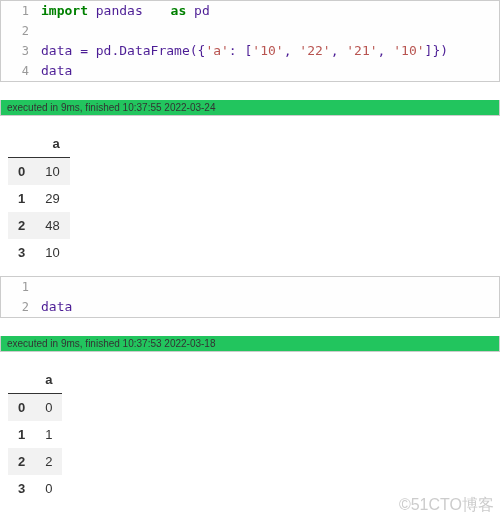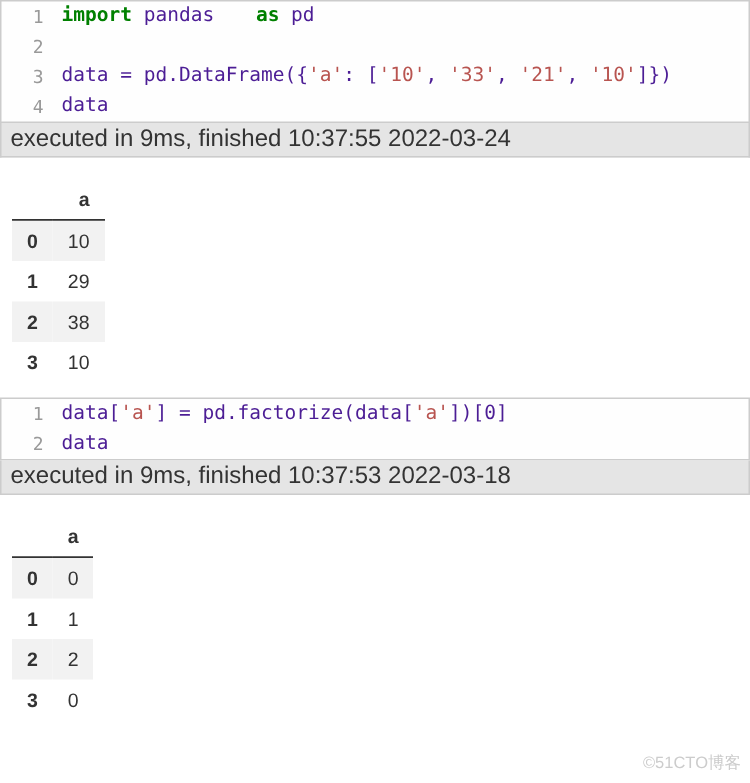--- a/index.html
+++ b/index.html
@@ -33,26 +33,27 @@
     font-family: monospace;
     font-size: 13px;
     white-space: pre;
     padding-left: 4px;
   }
   .kw-import { color: #008000; font-weight: bold; }
   .kw-as { color: #008000; font-weight: bold; margin-left: 20px; }
   .plain { color: #4c1d95; }
   .str { color: #b85450; }
   .exec-bar {
-    background: #e5e5e5;
+    background: #22c55e;
     border: 1px solid #ccc;
     border-top: none;
-    font-size: 16px;
+    font-size: 10px;
     color: #333;
     padding: 2px 6px;
+    margin-top: 18px;
   }
   .output {
     padding: 14px 8px 10px 8px;
   }
   .df {
     border-collapse: collapse;
     font-size: 13px;
   }
   .df th, .df td {
     padding: 6px 10px;
@@ -68,40 +69,40 @@
   }
   .df tbody tr.even {
     background: #f2f2f2;
   }
   .corner { border-bottom: 1px solid #333; }
   .watermark {
     position: fixed;
     right: 6px;
     bottom: 6px;
     color: #ccc;
-    font-size: 11px;
+    font-size: 16px;
     pointer-events: none;
   }
 </style>
 </head>
 <body>
 
 <div class="code-block">
   <div id="code1">
       <div class="code-line">
         <div class="gutter">1</div>
         <div class="code"><span class="kw-import">import</span> <span class="plain">pandas</span> <span class="kw-as">as</span> <span class="plain">pd</span></div>
       </div>
       <div class="code-line">
         <div class="gutter">2</div>
         <div class="code"></div>
       </div>
       <div class="code-line">
         <div class="gutter">3</div>
-        <div class="code"><span class="plain">data = pd.DataFrame({</span><span class="str">'a'</span><span class="plain">: [</span><span class="str">'10'</span><span class="plain">, </span><span class="str">'33'</span><span class="plain">, </span><span class="str">'21'</span><span class="plain">, </span><span class="str">'10'</span><span class="plain">]})</span></div>
+        <div class="code"><span class="plain">data = pd.DataFrame({</span><span class="str">'a'</span><span class="plain">: [</span><span class="str">'10'</span><span class="plain">, </span><span class="str">'22'</span><span class="plain">, </span><span class="str">'21'</span><span class="plain">, </span><span class="str">'10'</span><span class="plain">]})</span></div>
       </div>
       <div class="code-line">
         <div class="gutter">4</div>
         <div class="code"><span class="plain">data</span></div>
       </div>
     </div>
 </div>
 <div class="exec-bar">executed in 9ms, finished 10:37:55 2022-03-24</div>
 
 <div class="output">
@@ -116,35 +117,34 @@
         <tr class="even">
           <th>0</th>
           <td>10</td>
         </tr>
         <tr class="odd">
           <th>1</th>
           <td>29</td>
         </tr>
         <tr class="even">
           <th>2</th>
-          <td>38</td>
+          <td>48</td>
         </tr>
         <tr class="odd">
           <th>3</th>
           <td>10</td>
         </tr>
       </tbody>
   </table>
 </div>
 
 <div class="code-block">
   <div id="code2">
       <div class="code-line">
         <div class="gutter">1</div>
-        <div class="code"><span class="plain">data[</span><span class="str">'a'</span><span class="plain">] = pd.factorize(data[</span><span class="str">'a'</span><span class="plain">])[0]</span></div>
       </div>
       <div class="code-line">
         <div class="gutter">2</div>
         <div class="code"><span class="plain">data</span></div>
       </div>
     </div>
 </div>
 <div class="exec-bar">executed in 9ms, finished 10:37:53 2022-03-18</div>
 
 <div class="output">

